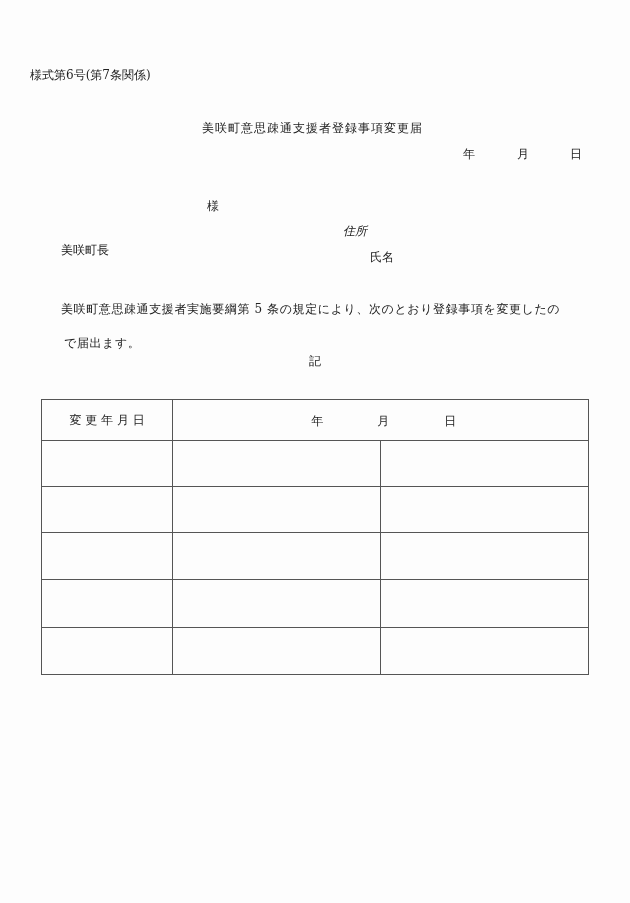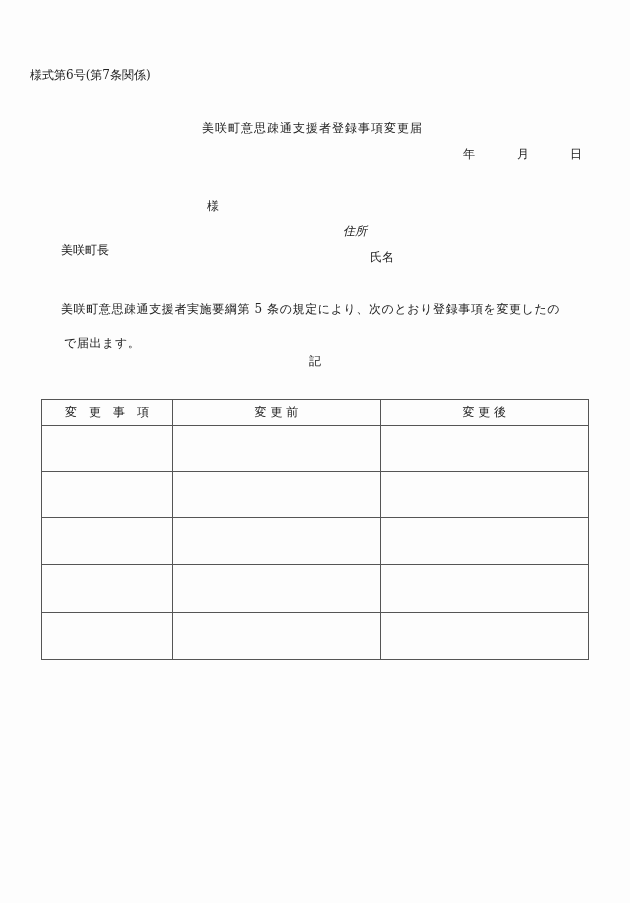--- a/index.html
+++ b/index.html
@@ -37,24 +37,27 @@
 
 <div class="abs" style="left:309px;top:354px;">記</div>
 
 <table class="form">
   <colgroup>
       <col class="c1">
       <col class="c2">
       <col class="c3">
     </colgroup>
   <tbody>
-  <tr style="height:26px;">
-    <td>変　更　事　項</td>
-    <td>変 更 前</td>
-    <td>変 更 後</td>
+  <tr style="height:41px;">
+    <td><span>変 更 年 月 日</span></td>
+    <td colspan="2" style="position:relative;">
+      <span style="position:absolute;left:138px;top:13px;">年</span>
+      <span style="position:absolute;left:204px;top:13px;">月</span>
+      <span style="position:absolute;left:271px;top:13px;">日</span>
+    </td>
   </tr>
   <tr style="height:46px;">
     <td></td>
     <td></td>
     <td></td>
   </tr>
   <tr style="height:46px;">
     <td></td>
     <td></td>
     <td></td>

